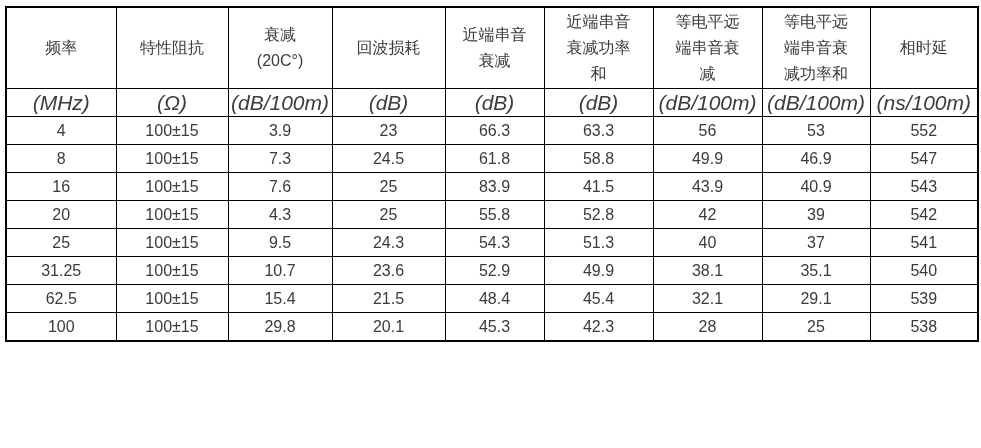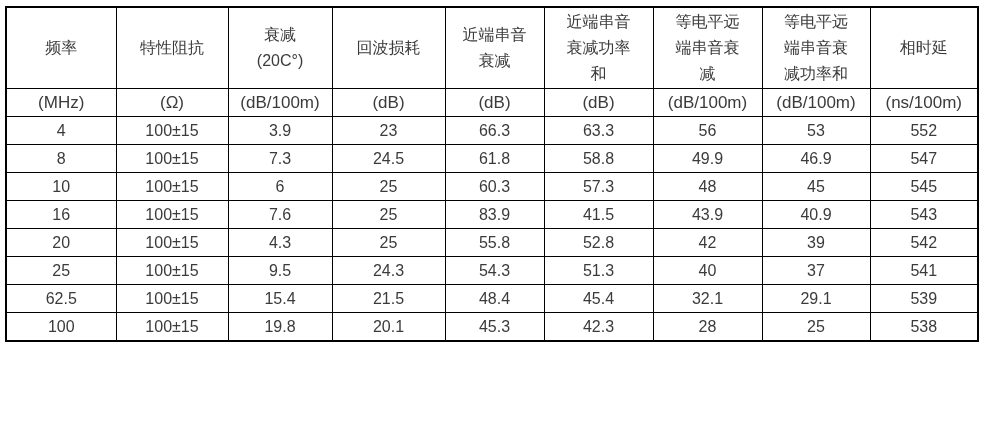--- a/index.html
+++ b/index.html
@@ -37,21 +37,22 @@
     overflow: hidden;
     white-space: nowrap;
   }
   tr.name-row th {
     height: 80px;
     line-height: 26px;
     font-size: 16px;
   }
   tr.unit-row th {
     height: 27px;
-    font-size: 17px;
+    font-size: 21px;
+    font-style: italic;
   }
   tr.data-row td {
     height: 27px;
     font-size: 16px;
   }
   
   col.c0 { width: 110px; }
   col.c1 { width: 112px; }
   col.c2 { width: 104px; }
   col.c3 { width: 113px; }
@@ -145,31 +146,20 @@
           <td>100±15</td>
           <td>7.3</td>
           <td>24.5</td>
           <td>61.8</td>
           <td>58.8</td>
           <td>49.9</td>
           <td>46.9</td>
           <td>547</td>
         </tr>
         <tr class="data-row">
-          <td>10</td>
-          <td>100±15</td>
-          <td>6</td>
-          <td>25</td>
-          <td>60.3</td>
-          <td>57.3</td>
-          <td>48</td>
-          <td>45</td>
-          <td>545</td>
-        </tr>
-        <tr class="data-row">
           <td>16</td>
           <td>100±15</td>
           <td>7.6</td>
           <td>25</td>
           <td>83.9</td>
           <td>41.5</td>
           <td>43.9</td>
           <td>40.9</td>
           <td>543</td>
         </tr>
@@ -189,34 +179,45 @@
           <td>100±15</td>
           <td>9.5</td>
           <td>24.3</td>
           <td>54.3</td>
           <td>51.3</td>
           <td>40</td>
           <td>37</td>
           <td>541</td>
         </tr>
         <tr class="data-row">
+          <td>31.25</td>
+          <td>100±15</td>
+          <td>10.7</td>
+          <td>23.6</td>
+          <td>52.9</td>
+          <td>49.9</td>
+          <td>38.1</td>
+          <td>35.1</td>
+          <td>540</td>
+        </tr>
+        <tr class="data-row">
           <td>62.5</td>
           <td>100±15</td>
           <td>15.4</td>
           <td>21.5</td>
           <td>48.4</td>
           <td>45.4</td>
           <td>32.1</td>
           <td>29.1</td>
           <td>539</td>
         </tr>
         <tr class="data-row">
           <td>100</td>
           <td>100±15</td>
-          <td>19.8</td>
+          <td>29.8</td>
           <td>20.1</td>
           <td>45.3</td>
           <td>42.3</td>
           <td>28</td>
           <td>25</td>
           <td>538</td>
         </tr>
       </tbody>
   </table>
 </div>

